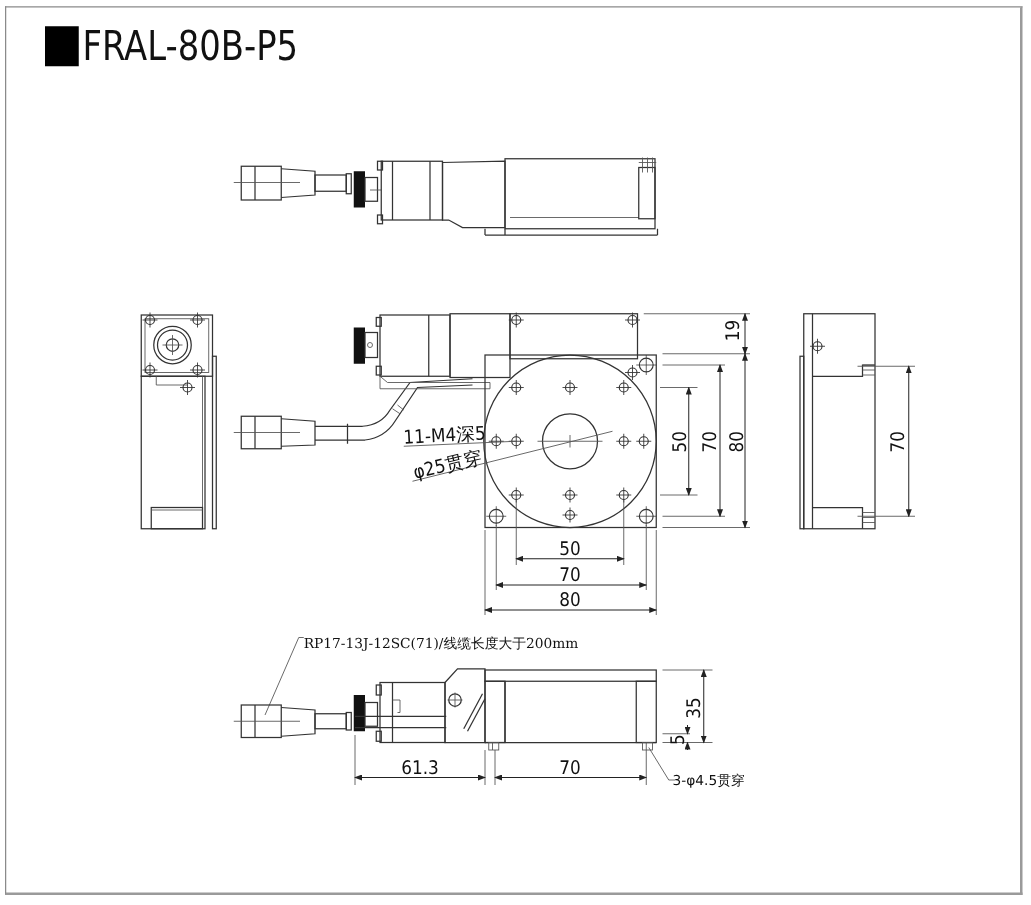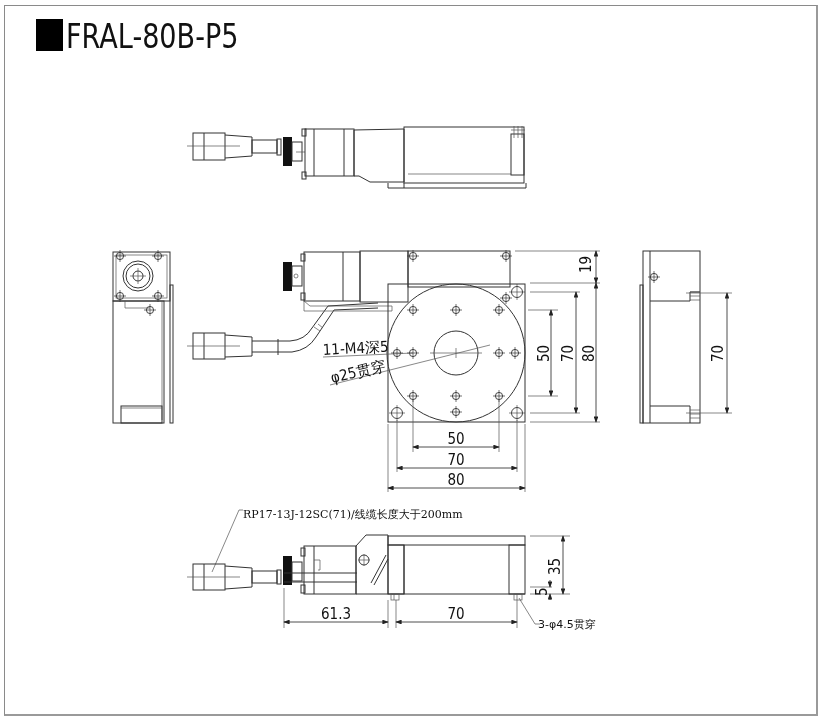--- a/index.html
+++ b/index.html
@@ -1,18 +1,18 @@
 <!DOCTYPE html>
 <html><head>
 <meta charset="utf-8">
 <style>
   html, body { margin: 0; padding: 0; background: #ffffff; }
   body { width: 825px; height: 724px; position: relative; overflow: hidden; font-family: "DejaVu Sans", sans-serif; }
   .frame { position: absolute; left: 4px; top: 5px; width: 814px; height: 711px; border: 1px solid #8a8a8a; border-right: 2px solid #9a9a9a; border-bottom: 2px solid #9a9a9a; box-sizing: border-box; background: #fff; }
-  .title { position: absolute; left: 36px; top: 19px; display: flex; align-items: flex-start; }
+  .title { position: absolute; left: 36px; top: 19px; display: flex; align-items: center; }
   .title-square { width: 27px; height: 32px; background: #000; margin-right: 3px; }
   .title-text { font-family: "DejaVu Sans", sans-serif; font-size: 33px; line-height: 36px; color: #111; letter-spacing: 0px; transform: scaleX(0.82); transform-origin: left center; }
   svg { position: absolute; left: 0; top: 0; }
   .ln { stroke: #333; stroke-width: 1; fill: none; }
   .thin { stroke: #555; stroke-width: 0.7; fill: none; }
   .dim { stroke: #222; stroke-width: 0.8; fill: none; }
   .lbl { font-family: "DejaVu Sans Condensed", "DejaVu Sans", sans-serif; font-size: 15px; fill: #111; }
   .lbl-s { font-family: "DejaVu Sans", sans-serif; font-size: 11px; fill: #111; }
   .lbl-serif { font-family: "DejaVu Serif", serif; font-size: 11px; fill: #111; }
 </style>

